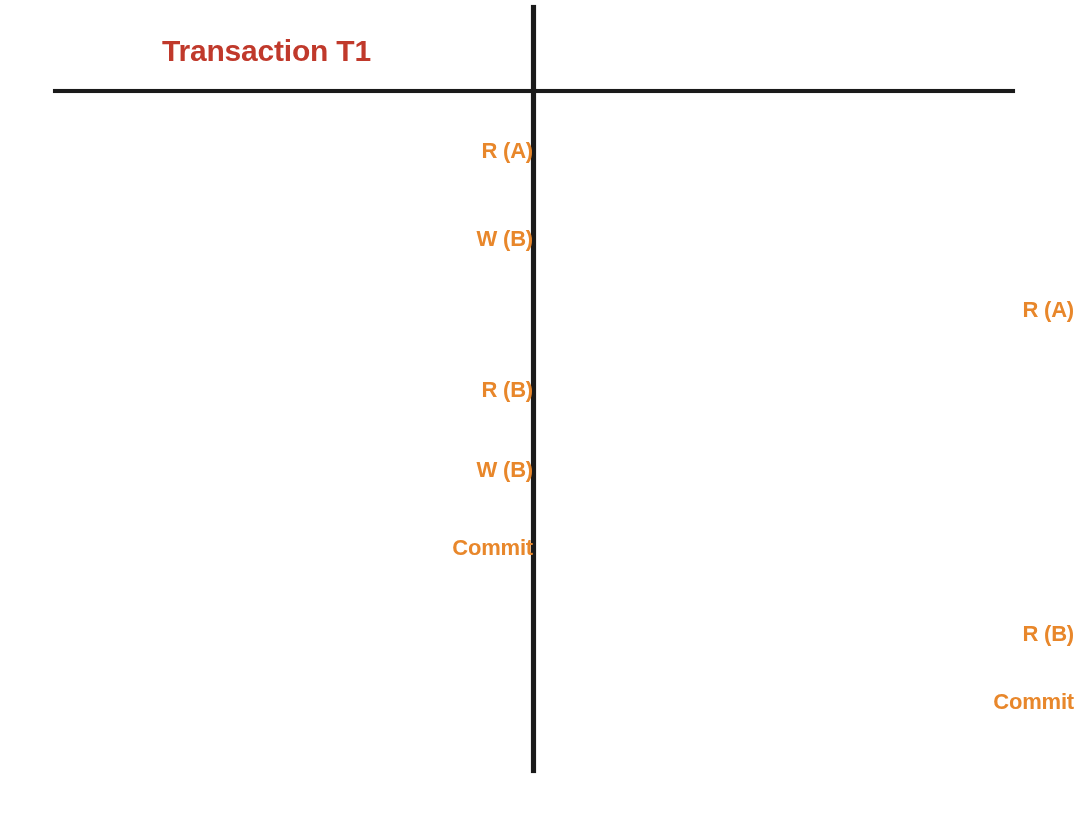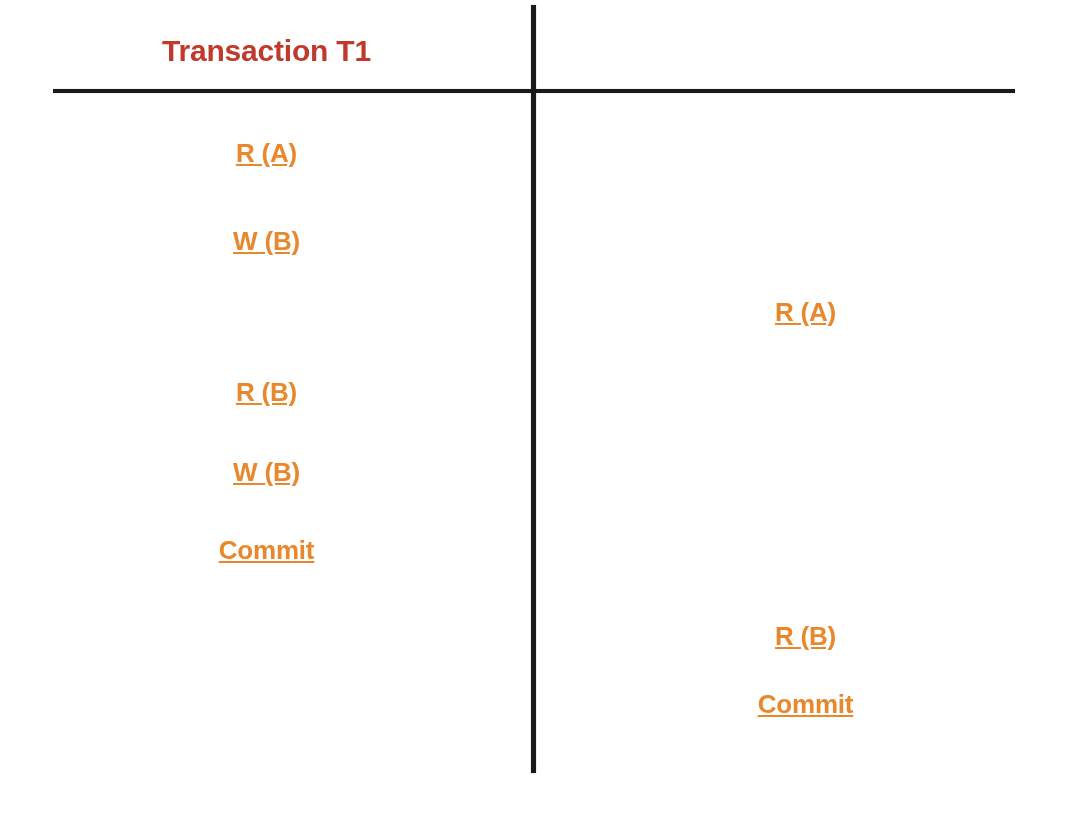--- a/index.html
+++ b/index.html
@@ -39,28 +39,27 @@
     font-weight: 700;
     letter-spacing: -0.2px;
     white-space: nowrap;
     line-height: 1;
     color: #c0392b;
   }
 
   
   .op {
     position: absolute;
-    text-align: center;
-    font-size: 26px;
+    text-align: right;
+    font-size: 22px;
     font-weight: 700;
     letter-spacing: -0.2px;
     white-space: nowrap;
     line-height: 1;
     color: #e8872b;
-    text-decoration: underline;
   }
 
   .col-left  { left: 0px;   width: 533px; }
   .col-right { left: 537px; width: 537px; }
 </style>
 </head>
 <body>
 
 <div id="canvas">
 

